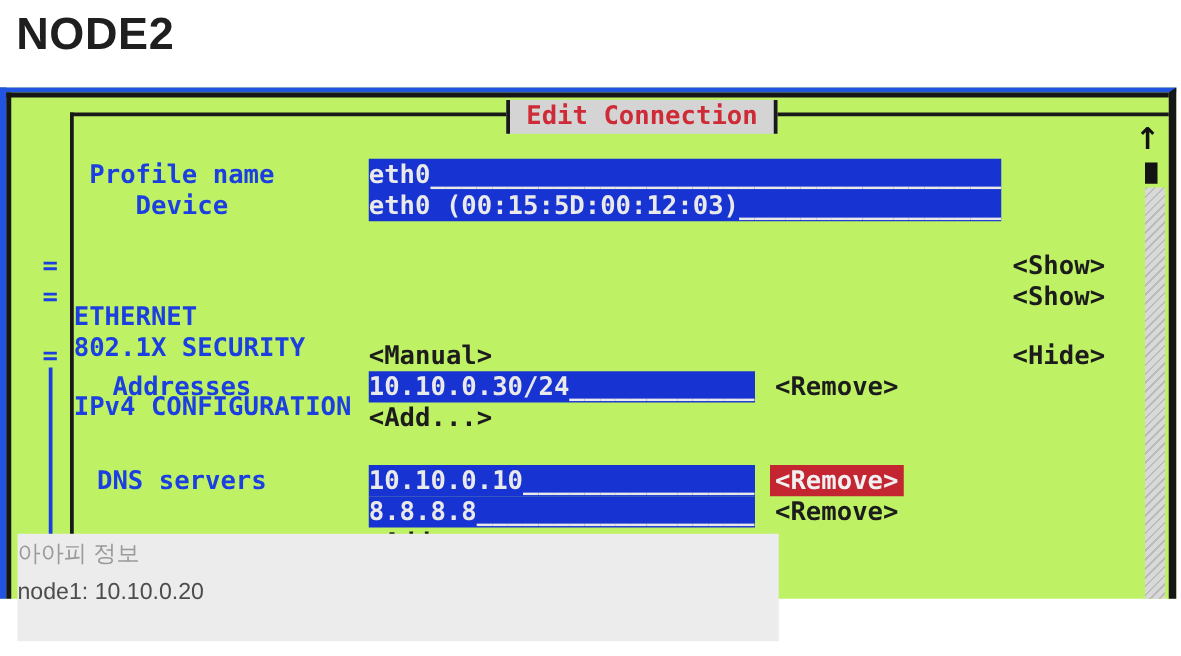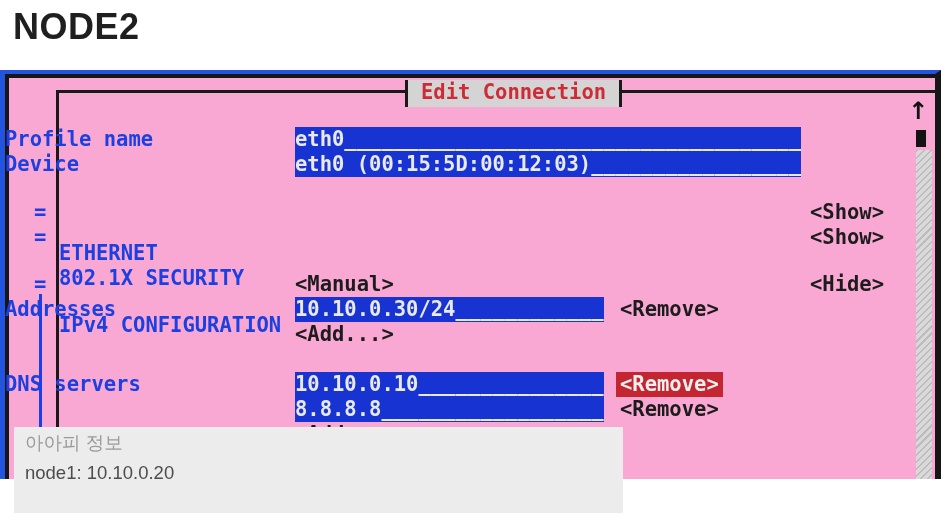--- a/index.html
+++ b/index.html
@@ -8,21 +8,21 @@
 
   .page-title {
     position:absolute; left:13px; top:6px;
     font-family:"Liberation Sans","DejaVu Sans",sans-serif;
     font-weight:700; font-size:36px; color:#1f1f1f; letter-spacing:0.5px;
   }
 
   
   .terminal {
     position:absolute; left:0; top:70px; width:941px; height:409px;
-    background:#f9a8d4;
+    background:#bef264;
     border-top:4px solid #2254df; border-left:5px solid #2254df;
     border-right:6px solid #161616;
   }
   .screen { position:absolute; left:0; top:0; width:930px; height:405px; }
   .screen::before { content:""; position:absolute; left:0; top:0; width:4px; height:100%; background:#161616; }
   .screen::after  { content:""; position:absolute; left:0; top:0; width:100%; height:4px; background:#161616; }
 
   
   .dialog-box {
     position:absolute; left:51px; top:16px; right:0; bottom:0;
@@ -30,21 +30,21 @@
   }
   .dialog-title {
     position:absolute; left:400px; top:6px; height:27px; line-height:25px;
     padding:0 13px; background:#d4d4d4;
     border-left:3px solid #191919; border-right:3px solid #191919;
     color:#ce2b36; font-weight:bold; font-size:20.5px; white-space:pre; z-index:2;
   }
 
   .row { position:absolute; left:0; width:100%; height:25px; line-height:25px;
          font-size:20.5px; font-weight:bold; white-space:pre; }
-  .lbl { position:absolute; left:0; top:0; width:281px; text-align:left; color:#1b3fe0; }
+  .lbl { position:absolute; left:0; top:0; width:281px; text-align:center; color:#1b3fe0; }
   .fld { position:absolute; left:290px; top:0; background:#1734d2; color:#e9e9e9; display:inline-block; }
   .marker { position:absolute; left:29px; top:0; color:#1b3fe0; }
   .sect   { position:absolute; left:54px; top:0; color:#1b3fe0;margin-top:41px; }
   .mode   { position:absolute; left:290px; top:0; color:#1c1c1c;text-align:center; }
   .actbtn { position:absolute; left:805px; top:0; color:#1c1c1c; }
   .rmv    { position:absolute; left:615px; top:0; color:#1c1c1c; }
   .rmv-hot{ position:absolute; left:611px; top:0; color:#f0f0f0; background:#c32531; padding:0 4px; }
   .addbtn { position:absolute; left:290px; top:0; color:#1c1c1c; }
 
   .tree-line { position:absolute; left:34px; top:220px; width:3px; height:162px; background:#1b3fe0; }
@@ -53,21 +53,21 @@
   .scroll-up   { position:absolute; left:898px; top:24px; width:30px; height:26px;
                  color:#111; font-size:24px; line-height:26px; text-align:center; font-weight:bold;
                  font-family:"DejaVu Sans",sans-serif; }
   .scroll-thumb{ position:absolute; left:911px; top:56px; width:10px; height:17px; background:#131313; }
   .scroll-track{ position:absolute; left:911px; top:76px; width:16px; height:329px;
                  background:repeating-linear-gradient(135deg,#bcbcbc 0 1.5px,#d9d9d9 1.5px 5px); }
 
   
   .tooltip {
     position:absolute; left:14px; top:427px; width:609px; height:86px;
-    background:#ececec; z-index:6; padding:1px 0 0 11px;
+    background:#ececec; z-index:6; padding:1px 0 0 0;
     font-family:"Liberation Sans","DejaVu Sans",sans-serif; font-size:18.5px; line-height:30px;
   }
   .tooltip .hdr  { color:#9a9a9a; }
   .tooltip .line { color:#4d4d4d; }
 </style>
 </head>
 <body>
 
 <div class="page-title">NODE2</div>
 

